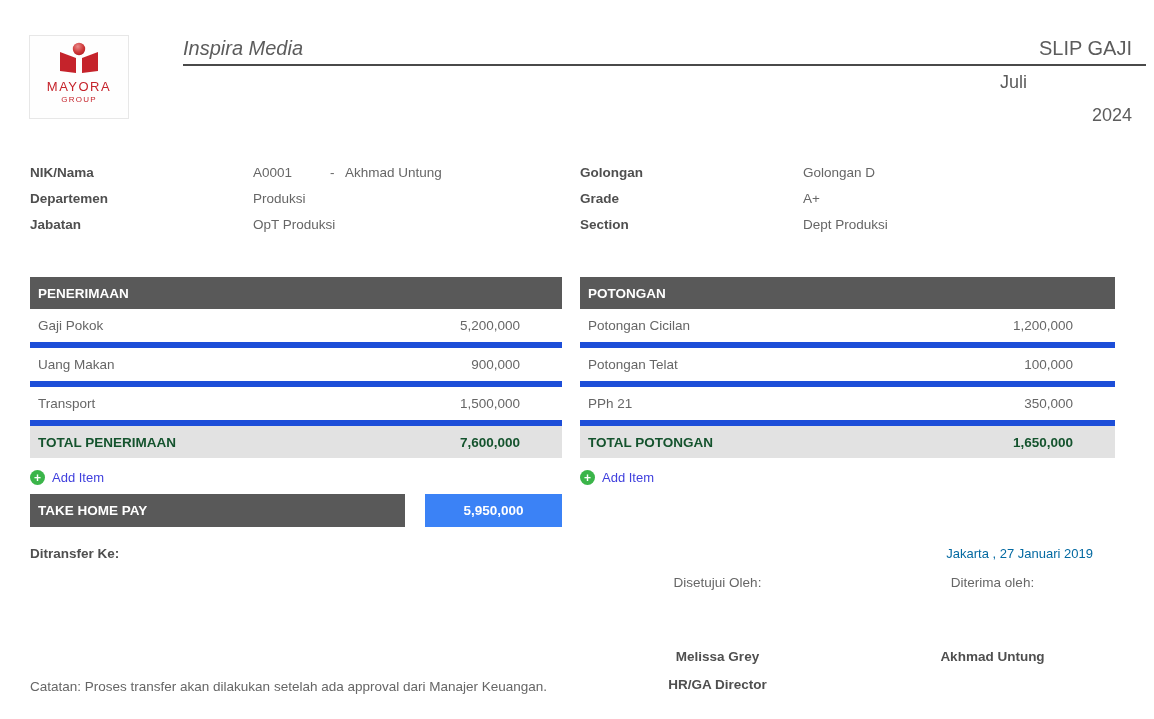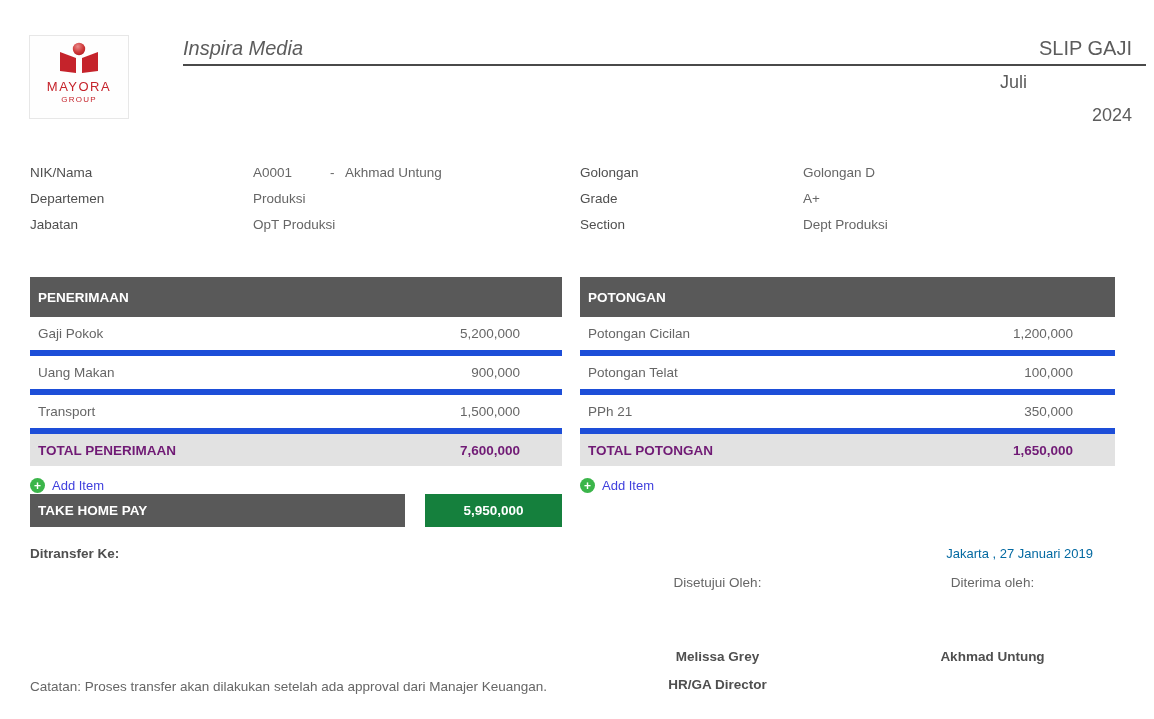--- a/index.html
+++ b/index.html
@@ -18,50 +18,50 @@
   .doc-title    { position:absolute; right:22px; top:37px; font-size:20px; color:#5c5c5c; }
   .header-rule  { position:absolute; left:183px; right:8px; top:64px; height:2px; background:#4a4a4a; }
   .period-month { position:absolute; left:1000px; top:72px; font-size:18px; color:#5c5c5c; }
   .period-year  { position:absolute; right:22px;  top:72px; font-size:18px; color:#5c5c5c;margin-top:33px; }
 
   
   .info-col { position:absolute; top:159px; font-size:13.5px; }
   .info-col.left  { left:30px; }
   .info-col.right { left:580px; }
   .info-row { display:flex; height:26px; align-items:center; }
-  .info-label { width:223px; font-weight:normal; color:#4f4f4f; }
+  .info-label { width:223px; font-weight:bold; color:#4f4f4f; }
   .info-value { color:#666; }
   .nik-code { display:inline-block; width:77px; }
   .nik-sep  { display:inline-block; width:15px; }
 
   
   .table { position:absolute; top:277px; font-size:13.5px; }
   .table.earnings   { left:30px;  width:532px; }
   .table.deductions { left:580px; width:535px; }
-  .t-head { height:40px; background:#595959; color:#ffffff; font-weight:bold;
+  .t-head { height:32px; background:#595959; color:#ffffff; font-weight:bold;
             display:flex; align-items:center; padding-left:8px; box-sizing:border-box; }
   .t-row { height:33px; display:flex; align-items:center; justify-content:space-between;
            border-bottom:6px solid #1d4ed8; }
   .t-label  { padding-left:8px; color:#666; }
   .t-amount { padding-right:42px; color:#666; }
   .t-total { height:32px; background:#e2e2e2; display:flex; align-items:center;
              justify-content:space-between; }
-  .t-total .t-label, .t-total .t-amount { font-weight:bold; color:#701a75; }
+  .t-total .t-label, .t-total .t-amount { font-weight:bold; color:#14532d; }
   .add-item { margin-top:12px; display:flex; align-items:center; gap:7px; width:max-content; cursor:pointer; }
   .add-icon { width:15px; height:15px; border-radius:50%; background:#3bb54a; color:#fff;
               display:flex; align-items:center; justify-content:center;
               font-size:12px; font-weight:bold; line-height:1; }
   .add-label { color:#3f3fdd; font-size:13px; }
 
   
   .thp-label-bar { position:absolute; left:30px; top:494px; width:375px; height:33px;
                    background:#595959; color:#fff; font-weight:bold; font-size:13.5px;
                    display:flex; align-items:center; padding-left:8px; box-sizing:border-box; }
   .thp-value-box { position:absolute; left:425px; top:494px; width:137px; height:33px;
-                   background:#15803d; color:#fff; font-weight:bold; font-size:13.5px;
+                   background:#3b82f6; color:#fff; font-weight:bold; font-size:13.5px;
                    display:flex; align-items:center; justify-content:center;text-align:right; }
 
   
   .transfer-heading { position:absolute; left:30px; top:546px; font-size:13.5px;
                       font-weight:bold; color:#4f4f4f; }
   .transfer-lines { position:absolute; left:30px; top:570px; font-size:13.5px; color:#666; }
   .transfer-lines div { line-height:24.5px; }
   .note { position:absolute; left:30px; top:679px; font-size:13.5px; color:#666; }
 
   

